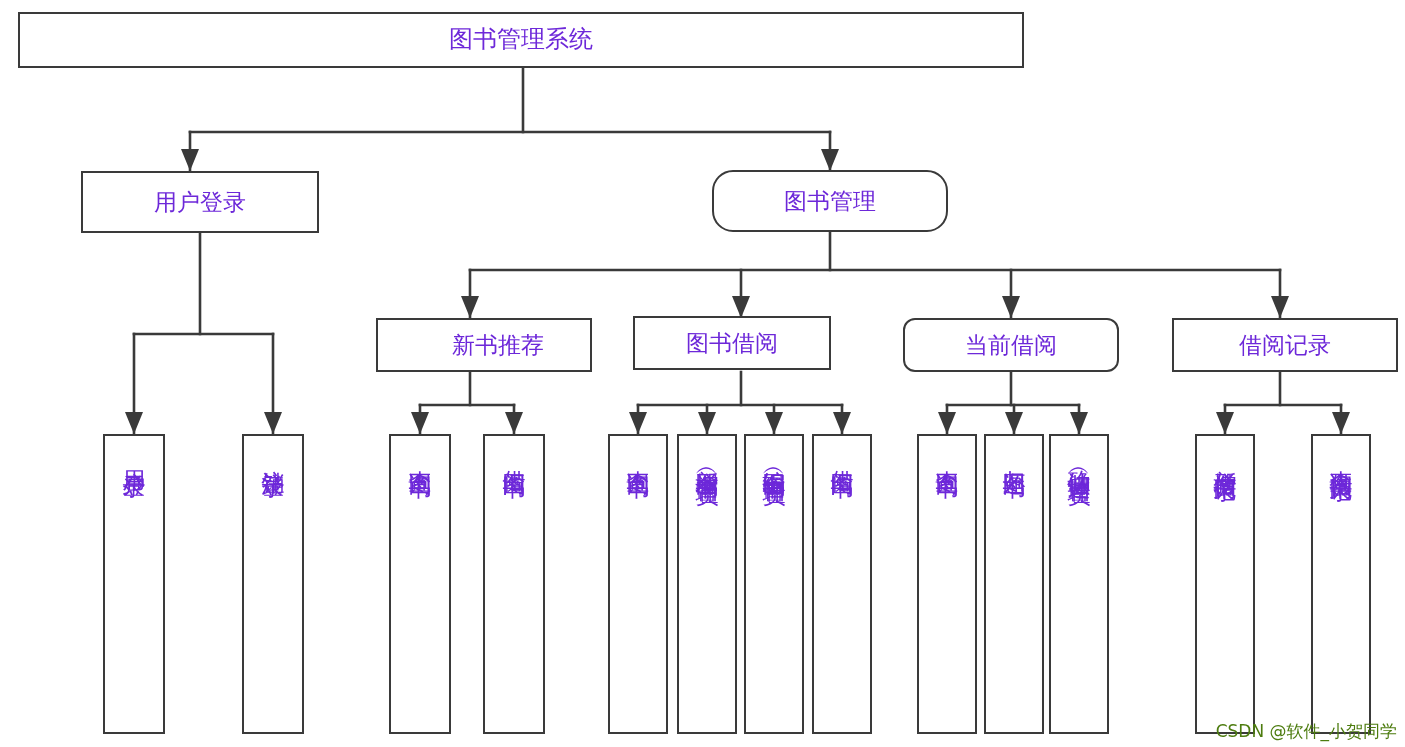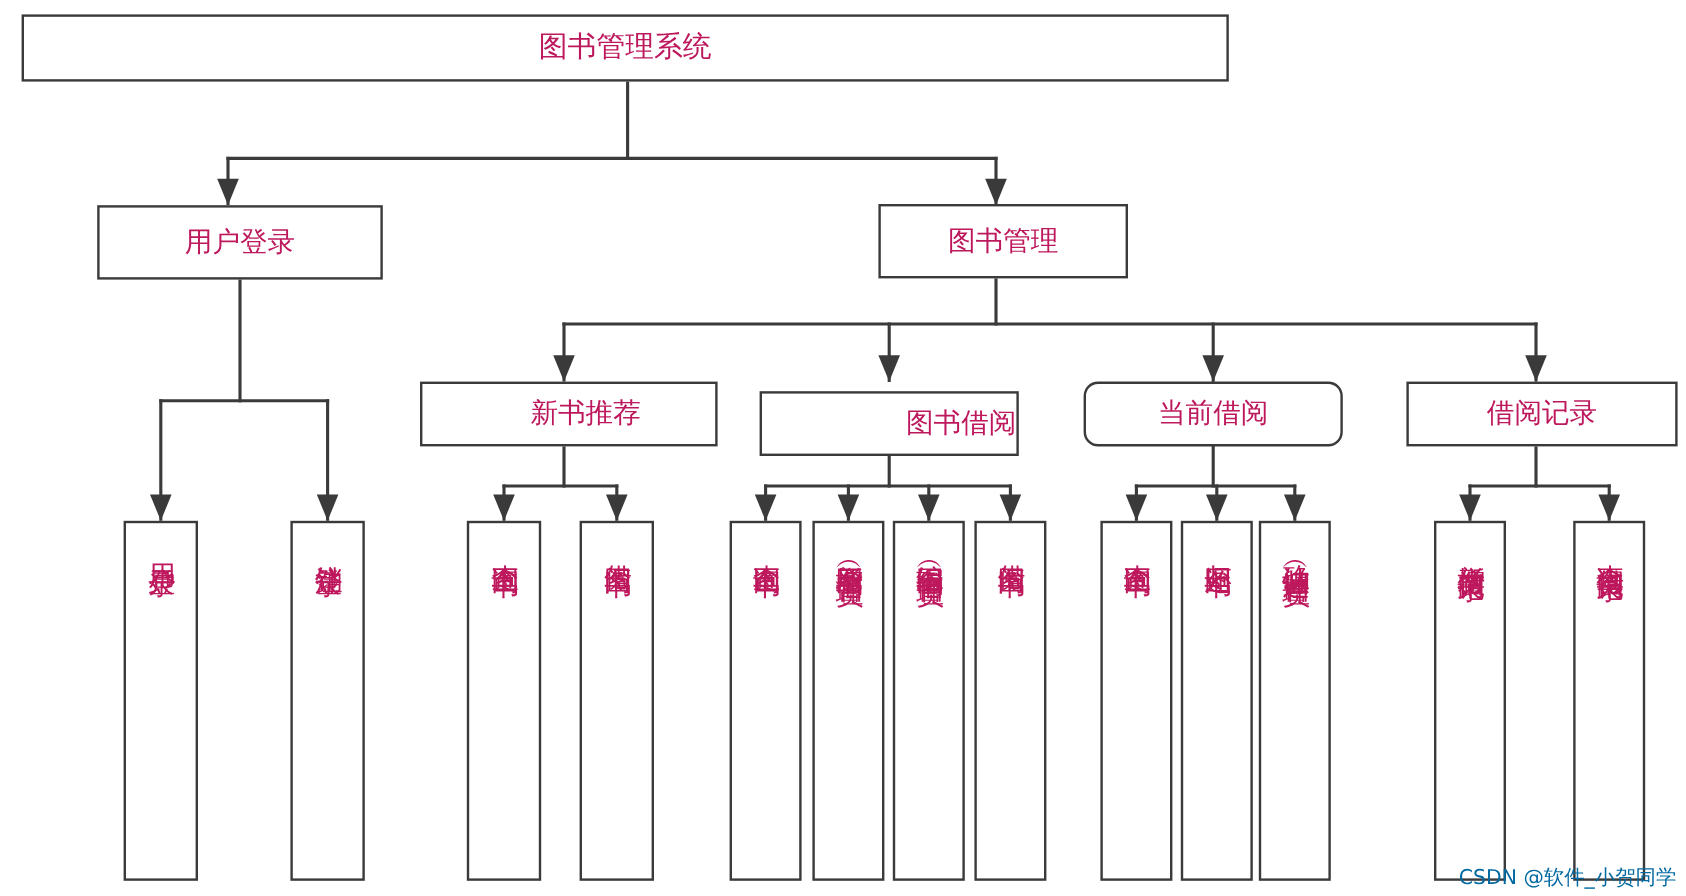--- a/index.html
+++ b/index.html
@@ -29,21 +29,21 @@
     position: absolute;
     box-sizing: border-box;
     background: #ffffff;
     border: 2px solid #3a3a3a;
     display: flex;
     align-items: center;
     justify-content: center;
     z-index: 2;
   }
   .node-label {
-    color: #be185d;
+    color: #6d28d9;
     line-height: 1.22;
     text-align: center;
     white-space: nowrap;
   }
   
   .node.horiz .node-label {
     font-size: 23px;
     writing-mode: horizontal-tb;
   }
   .node.root .node-label {
@@ -59,21 +59,21 @@
     writing-mode: vertical-rl;
     text-orientation: upright;
     letter-spacing: 2px;
     line-height: 1;
   }
   #watermark {
     position: absolute;
     right: 8px;
     bottom: 4px;
     font-size: 17px;
-    color: #0369a1;
+    color: #4d7c0f;
     z-index: 5;
     white-space: nowrap;
     font-family: "DejaVu Sans", "Liberation Sans", sans-serif;
   }
 </style>
 </head>
 <body>
 
 <div id="diagram-root">
 
@@ -132,27 +132,27 @@
       <polygon points="1332,412 1350,412 1341,434" fill="#3a3a3a"></polygon>
     </svg>
 
   <div id="node-layer">
       <div class="node root horiz" style="left: 18px; top: 12px; width: 1006px; height: 56px;">
         <span class="node-label">图书管理系统</span>
       </div>
       <div class="node horiz" style="left: 81px; top: 171px; width: 238px; height: 62px;">
         <span class="node-label">用户登录</span>
       </div>
-      <div class="node horiz" style="left: 732px; top: 170px; width: 208px; height: 62px;">
+      <div class="node horiz" style="left: 712px; top: 170px; width: 236px; height: 62px; border-radius: 21px;">
         <span class="node-label">图书管理</span>
       </div>
-      <div class="node horiz" style="left: 350px; top: 318px; width: 248px; height: 54px; padding-left: 28px;">
+      <div class="node horiz" style="left: 376px; top: 318px; width: 216px; height: 54px; padding-left: 28px;">
         <span class="node-label">新书推荐</span>
       </div>
-      <div class="node horiz" style="left: 633px; top: 326px; width: 216px; height: 54px; justify-content: flex-end;">
+      <div class="node horiz" style="left: 633px; top: 316px; width: 198px; height: 54px;">
         <span class="node-label">图书借阅</span>
       </div>
       <div class="node horiz" style="left: 903px; top: 318px; width: 216px; height: 54px; border-radius: 12px;">
         <span class="node-label">当前借阅</span>
       </div>
       <div class="node horiz" style="left: 1172px; top: 318px; width: 226px; height: 54px;">
         <span class="node-label">借阅记录</span>
       </div>
       <div class="node vert" style="left: 103px; top: 434px; width: 62px; height: 300px;">
         <span class="node-label">用户登录</span>

